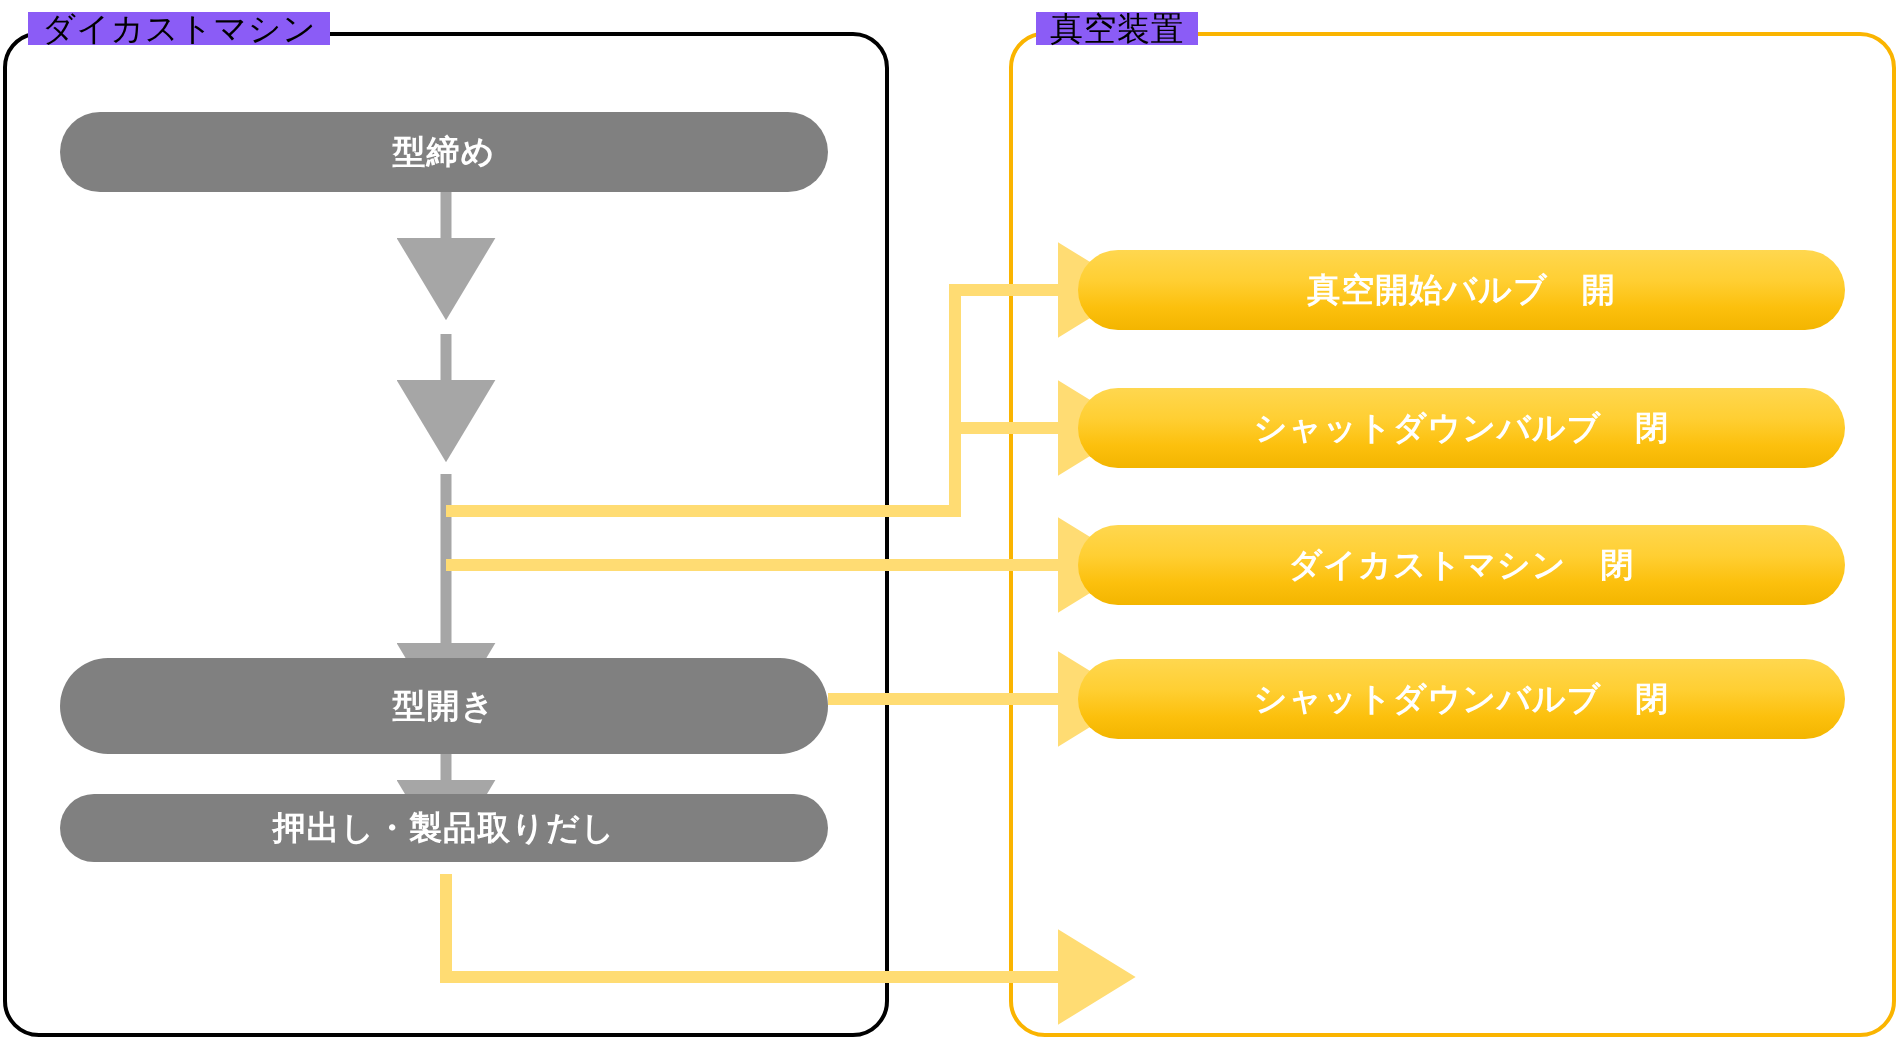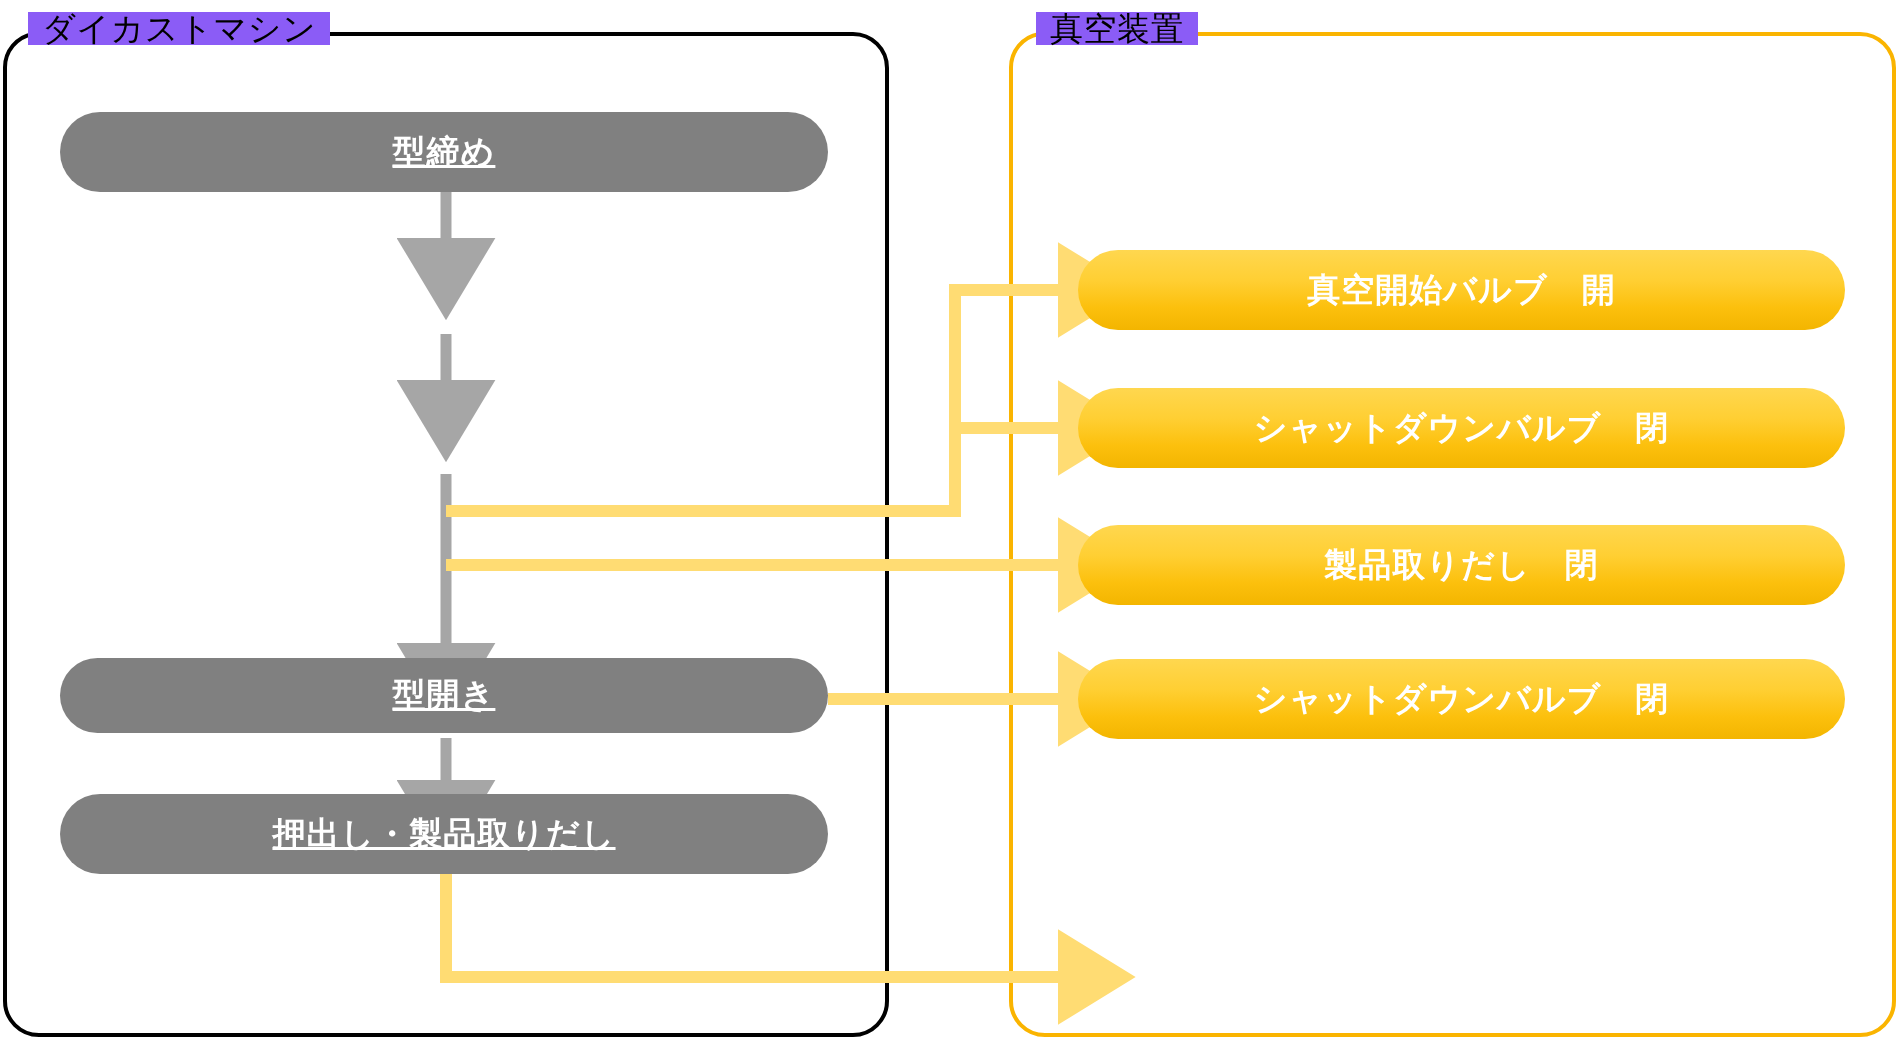--- a/index.html
+++ b/index.html
@@ -52,21 +52,20 @@
     border-radius: 999px;
     color: #ffffff;
     font-weight: bold;
     z-index: 4;
     box-sizing: border-box;
   }
   .pbox.gray {
     background: #808080;
     font-size: 33px;
     letter-spacing: 1px;
-    text-decoration: underline;
   }
   .pbox.yellow {
     background: linear-gradient(to bottom, #ffd74f 0%, #ffcf33 38%, #fcc00d 72%, #f3b500 100%);
     font-size: 33px;
     letter-spacing: 1px;
   }
 
   
   .conn-svg {
     position: absolute;
@@ -118,38 +117,38 @@
 
     <path d="M 446 874 L 446 977 L 1060 977" fill="none" stroke="#FFDC73" stroke-width="12" stroke-linejoin="miter" marker-end="url(#yellow-head)"></path>
   </svg>
 
   <div class="pbox gray" style="left:60px; top:112px; width:768px; height:80px;">
     <span>型締め</span>
   </div>
 
 
 
-  <div class="pbox gray" style="left:60px; top:658px; width:768px; height:75px;">
+  <div class="pbox gray" style="left:60px; top:658px; width:768px; height:96px;">
     <span>型開き</span>
   </div>
 
-  <div class="pbox gray" style="left:60px; top:794px; width:768px; height:80px;">
+  <div class="pbox gray" style="left:60px; top:794px; width:768px; height:68px;">
     <span>押出し・製品取りだし</span>
   </div>
 
   <div class="pbox yellow" style="left:1078px; top:250px; width:767px; height:80px;">
     <span>真空開始バルブ　開</span>
   </div>
 
   <div class="pbox yellow" style="left:1078px; top:388px; width:767px; height:80px;">
     <span>シャットダウンバルブ　閉</span>
   </div>
 
   <div class="pbox yellow" style="left:1078px; top:525px; width:767px; height:80px;">
-    <span>製品取りだし　閉</span>
+    <span>ダイカストマシン　閉</span>
   </div>
 
   <div class="pbox yellow" style="left:1078px; top:659px; width:767px; height:80px;">
     <span>シャットダウンバルブ　閉</span>
   </div>
 
 
 </div>
 
 </body></html>

